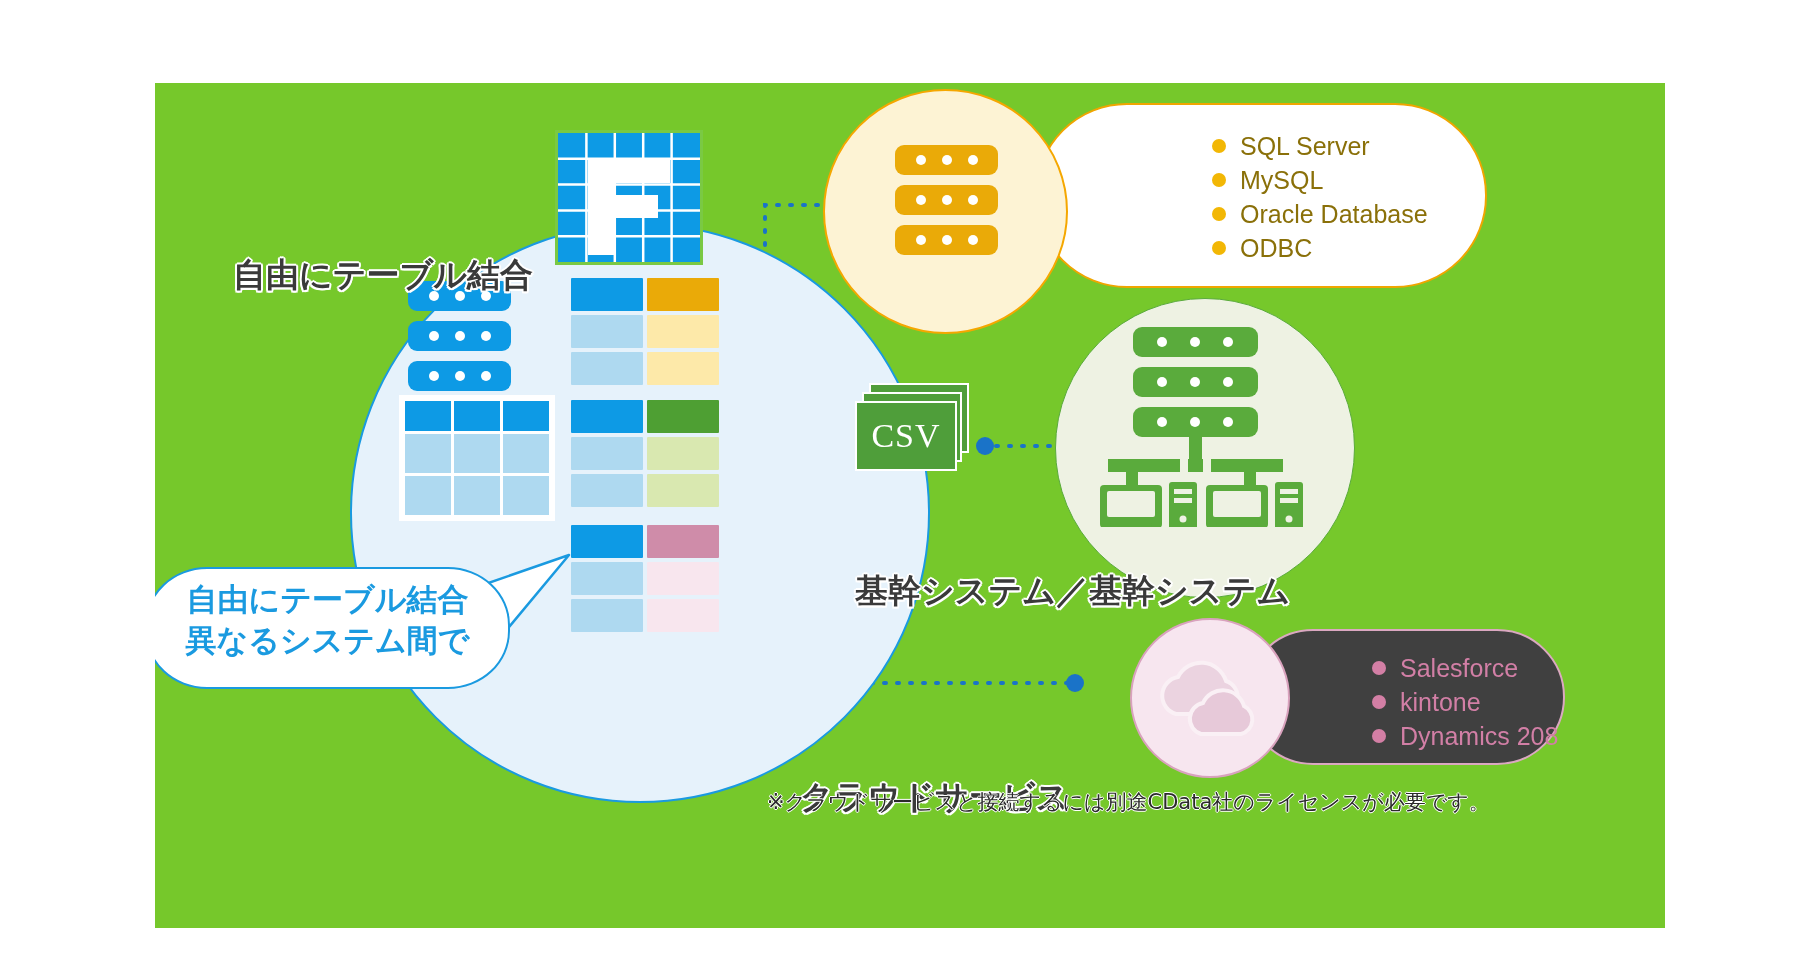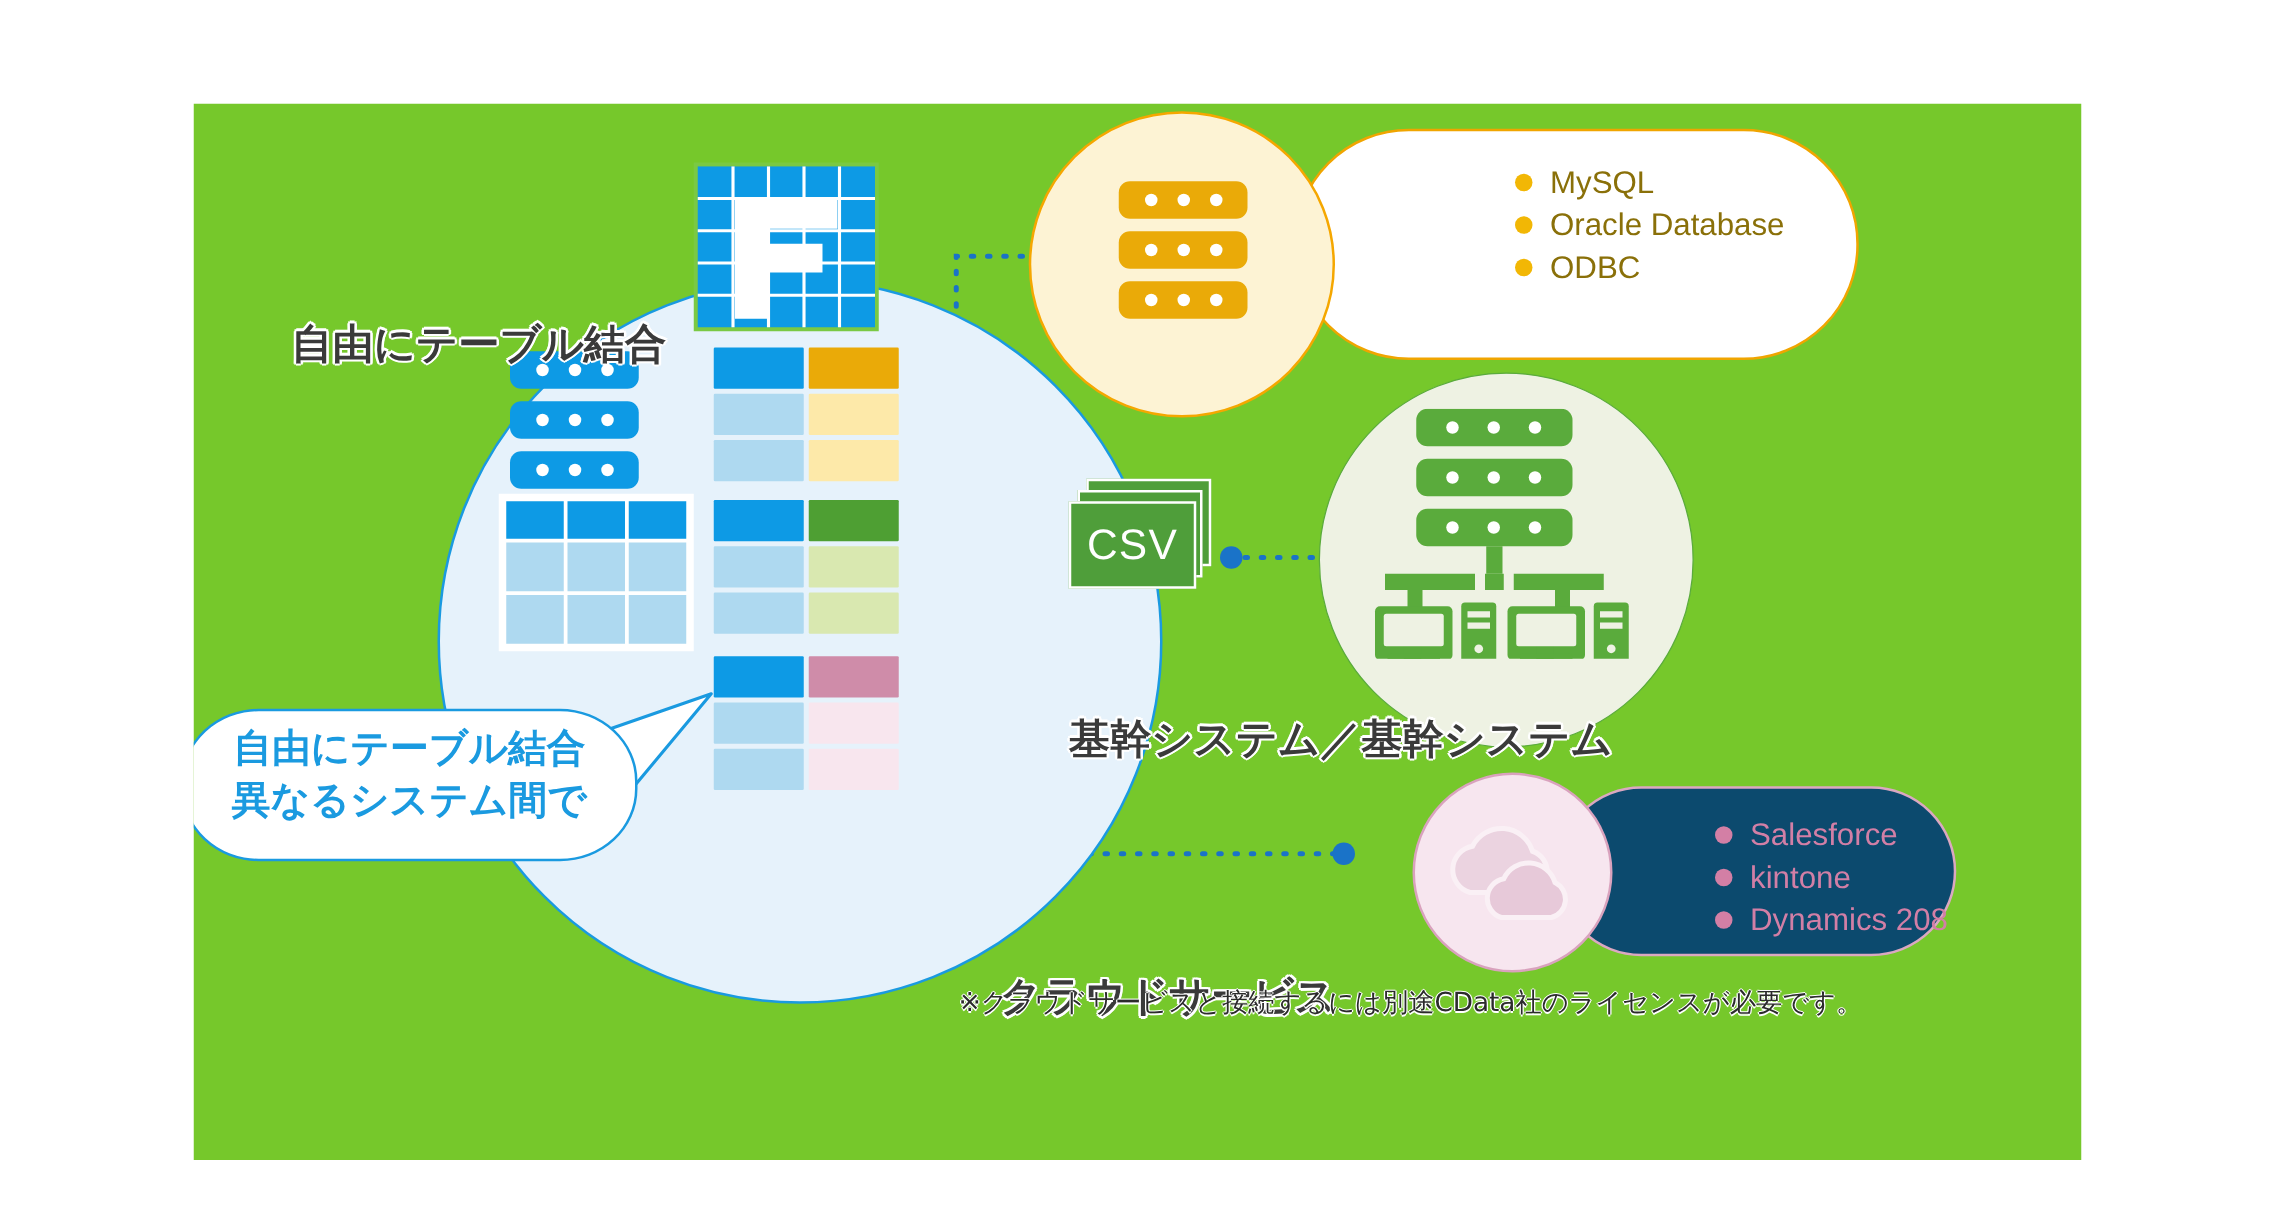--- a/index.html
+++ b/index.html
@@ -63,25 +63,25 @@
   }
   #core-art{position:absolute;left:42px;top:28px;}
 
   
   #csv{left:700px;top:300px;width:118px;height:88px;}
   .csv-card{position:absolute;border:2px solid #ffffff;box-sizing:border-box;}
   .csv-1{left:14px;top:0;width:100px;height:70px;background:#4f9e3a;}
   .csv-2{left:7px;top:9px;width:100px;height:70px;background:#4f9e3a;}
   .csv-3{left:0;top:18px;width:102px;height:70px;background:#4f9e3a;
          display:flex;align-items:center;justify-content:center;}
-  .csv-3 span{color:#fff;font-size:34px;letter-spacing:1px;font-family:Liberation Sans, sans-serif;}
+  .csv-3 span{color:#fff;font-size:34px;letter-spacing:1px;font-family:Liberation Serif, serif;}
 
   
   #cloud-panel{
-    left:1090px;top:546px;width:320px;height:136px;background:#0c4a6e;
+    left:1090px;top:546px;width:320px;height:136px;background:#404040;
     border:2px solid #dba8c1;border-radius:68px;box-sizing:border-box;
   }
   #cloud-list{position:absolute;left:125px;top:20px;}
   #cloud-circle{
     left:975px;top:535px;width:160px;height:160px;border-radius:50%;
     background:#f7e6ef;border:2px solid #d9a2bd;box-sizing:border-box;
   }
 
   
   .lbl{
@@ -228,20 +228,24 @@
           <line x1="0" y1="77.4" x2="142" y2="77.4"></line>
           <line x1="0" y1="103.2" x2="142" y2="103.2"></line>
         </g>
         <path d="M 30 25 L 112 25 L 112 50 L 58 50 L 58 62 L 100 62 L 100 85 L 58 85
                  L 58 122 L 30 122 Z" fill="#ffffff"></path>
       </svg>
     </div>
 
     <div class="abs" id="ext-panel">
       <div id="ext-list">
+        <div class="li">
+          <span class="dot dot-y"></span>
+          <span class="tx tx-y">SQL Server</span>
+        </div>
         <div class="li">
           <span class="dot dot-y"></span>
           <span class="tx tx-y">MySQL</span>
         </div>
         <div class="li">
           <span class="dot dot-y"></span>
           <span class="tx tx-y">Oracle Database</span>
         </div>
         <div class="li">
           <span class="dot dot-y"></span>

